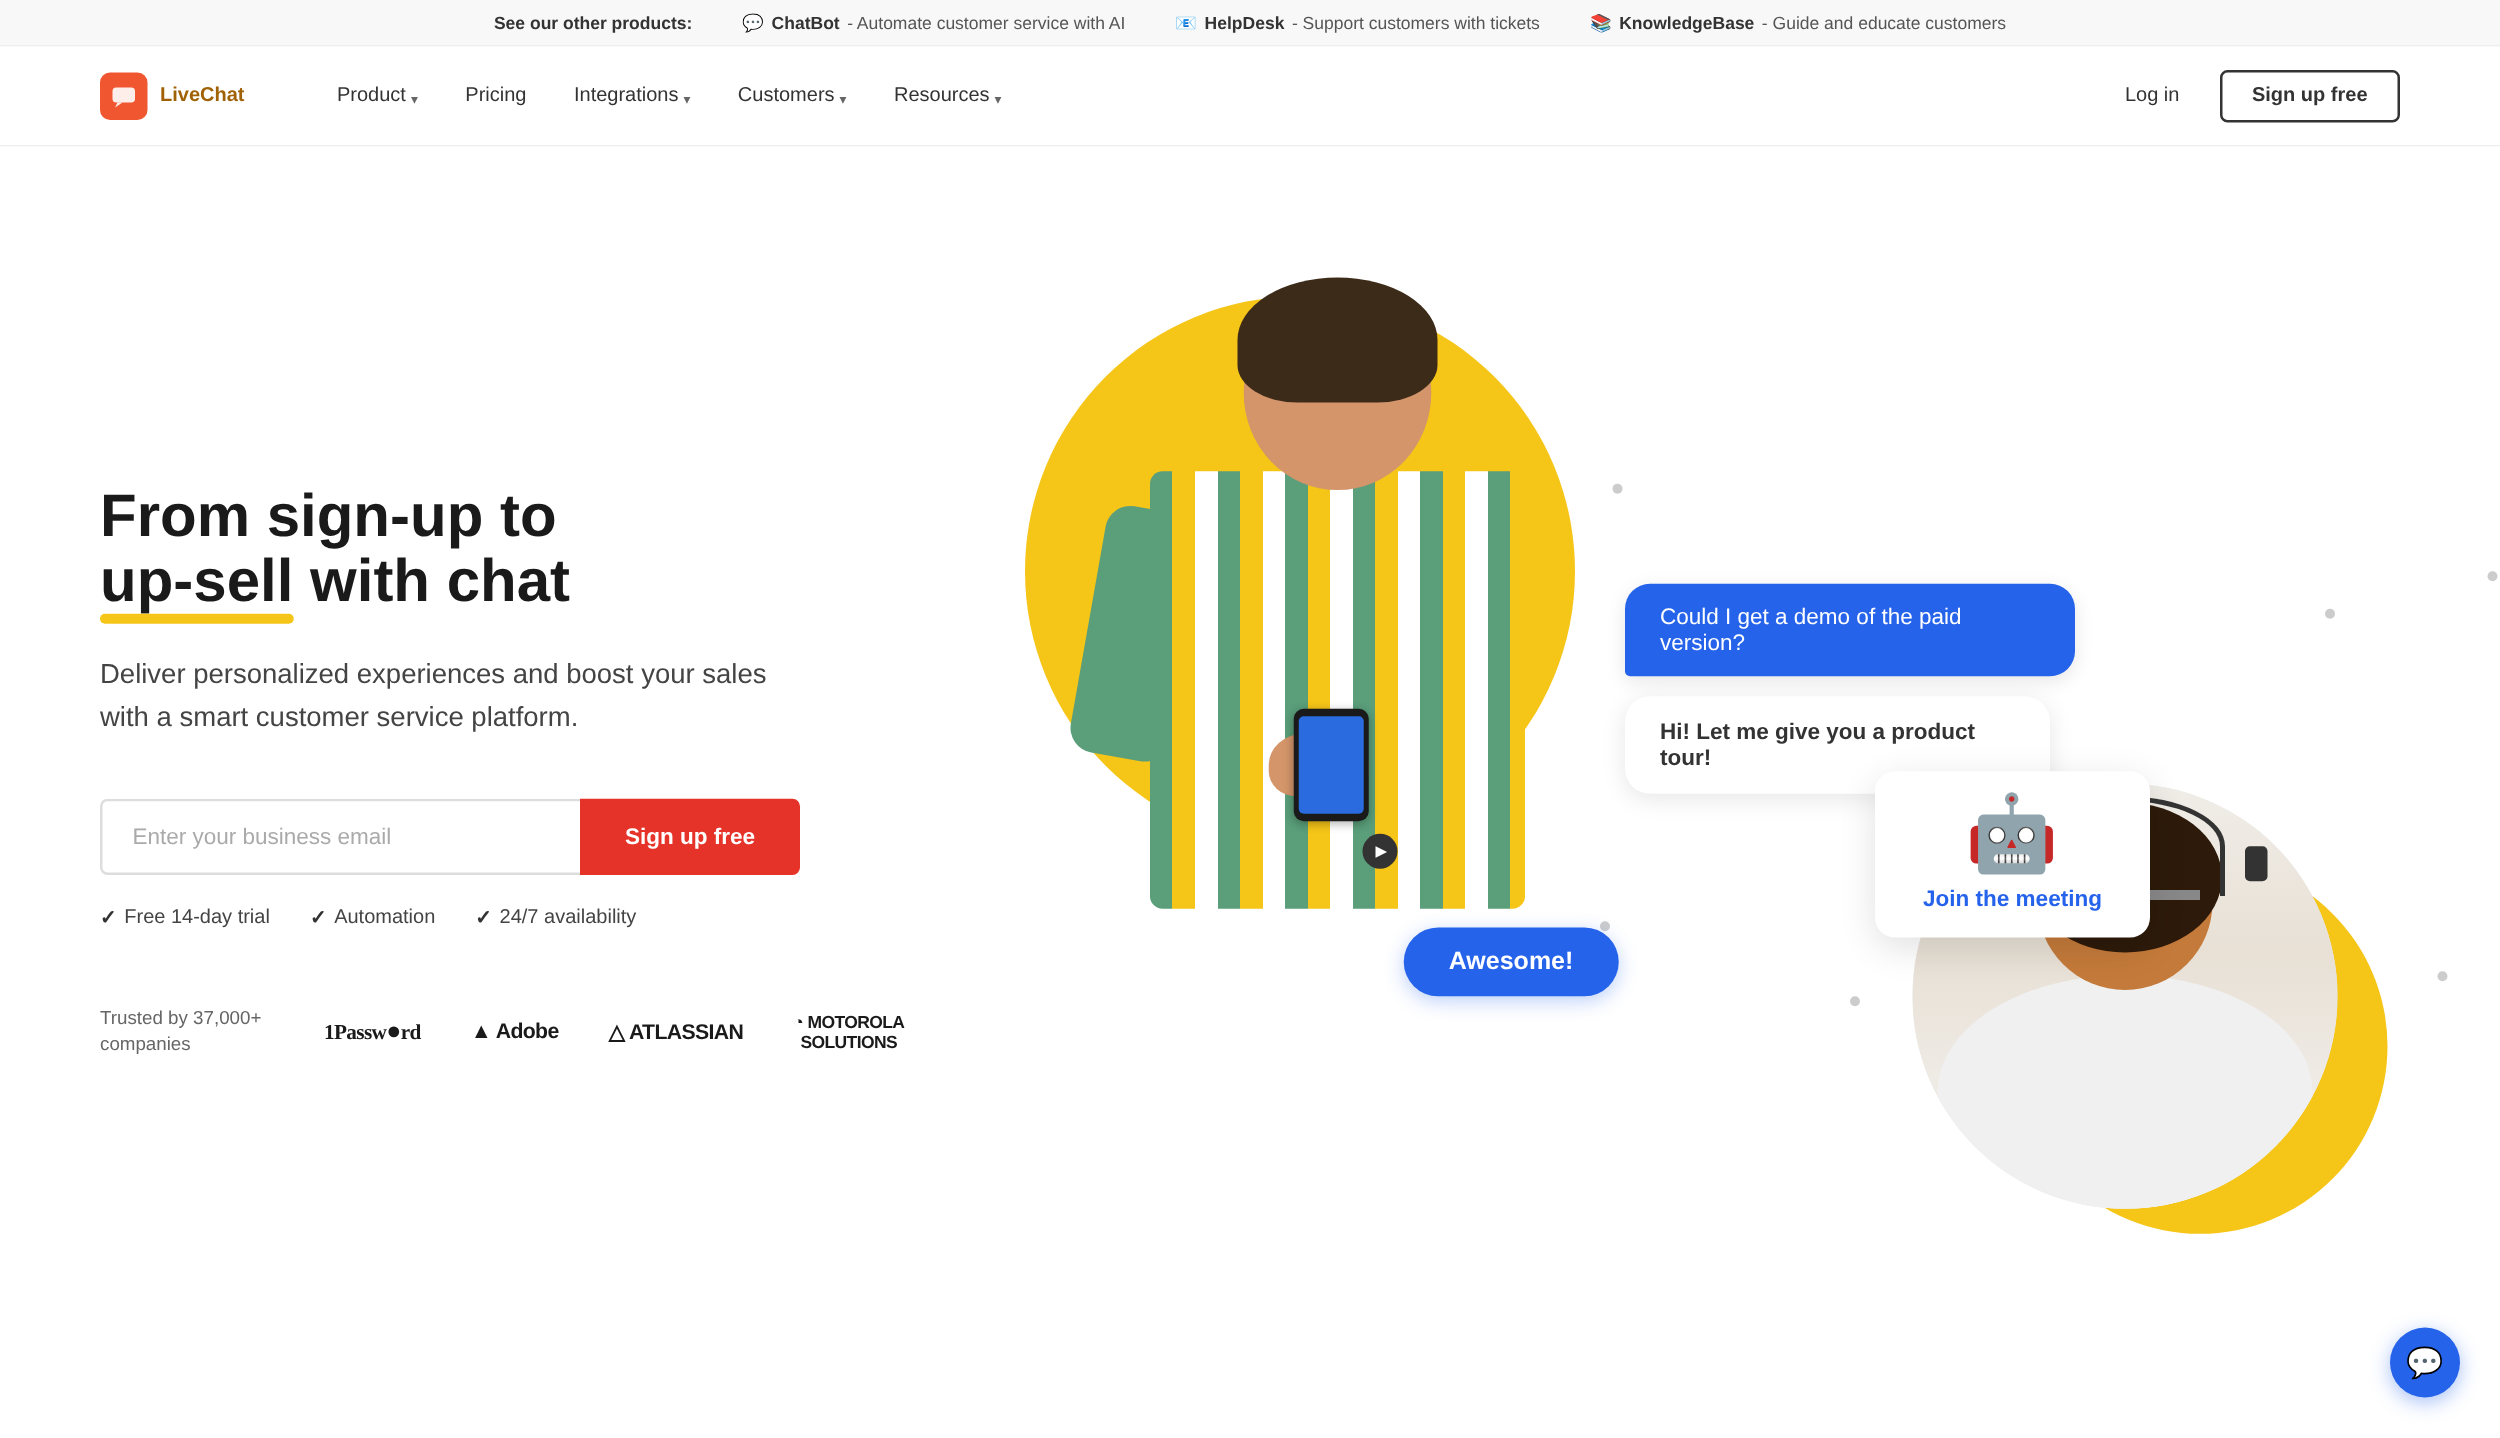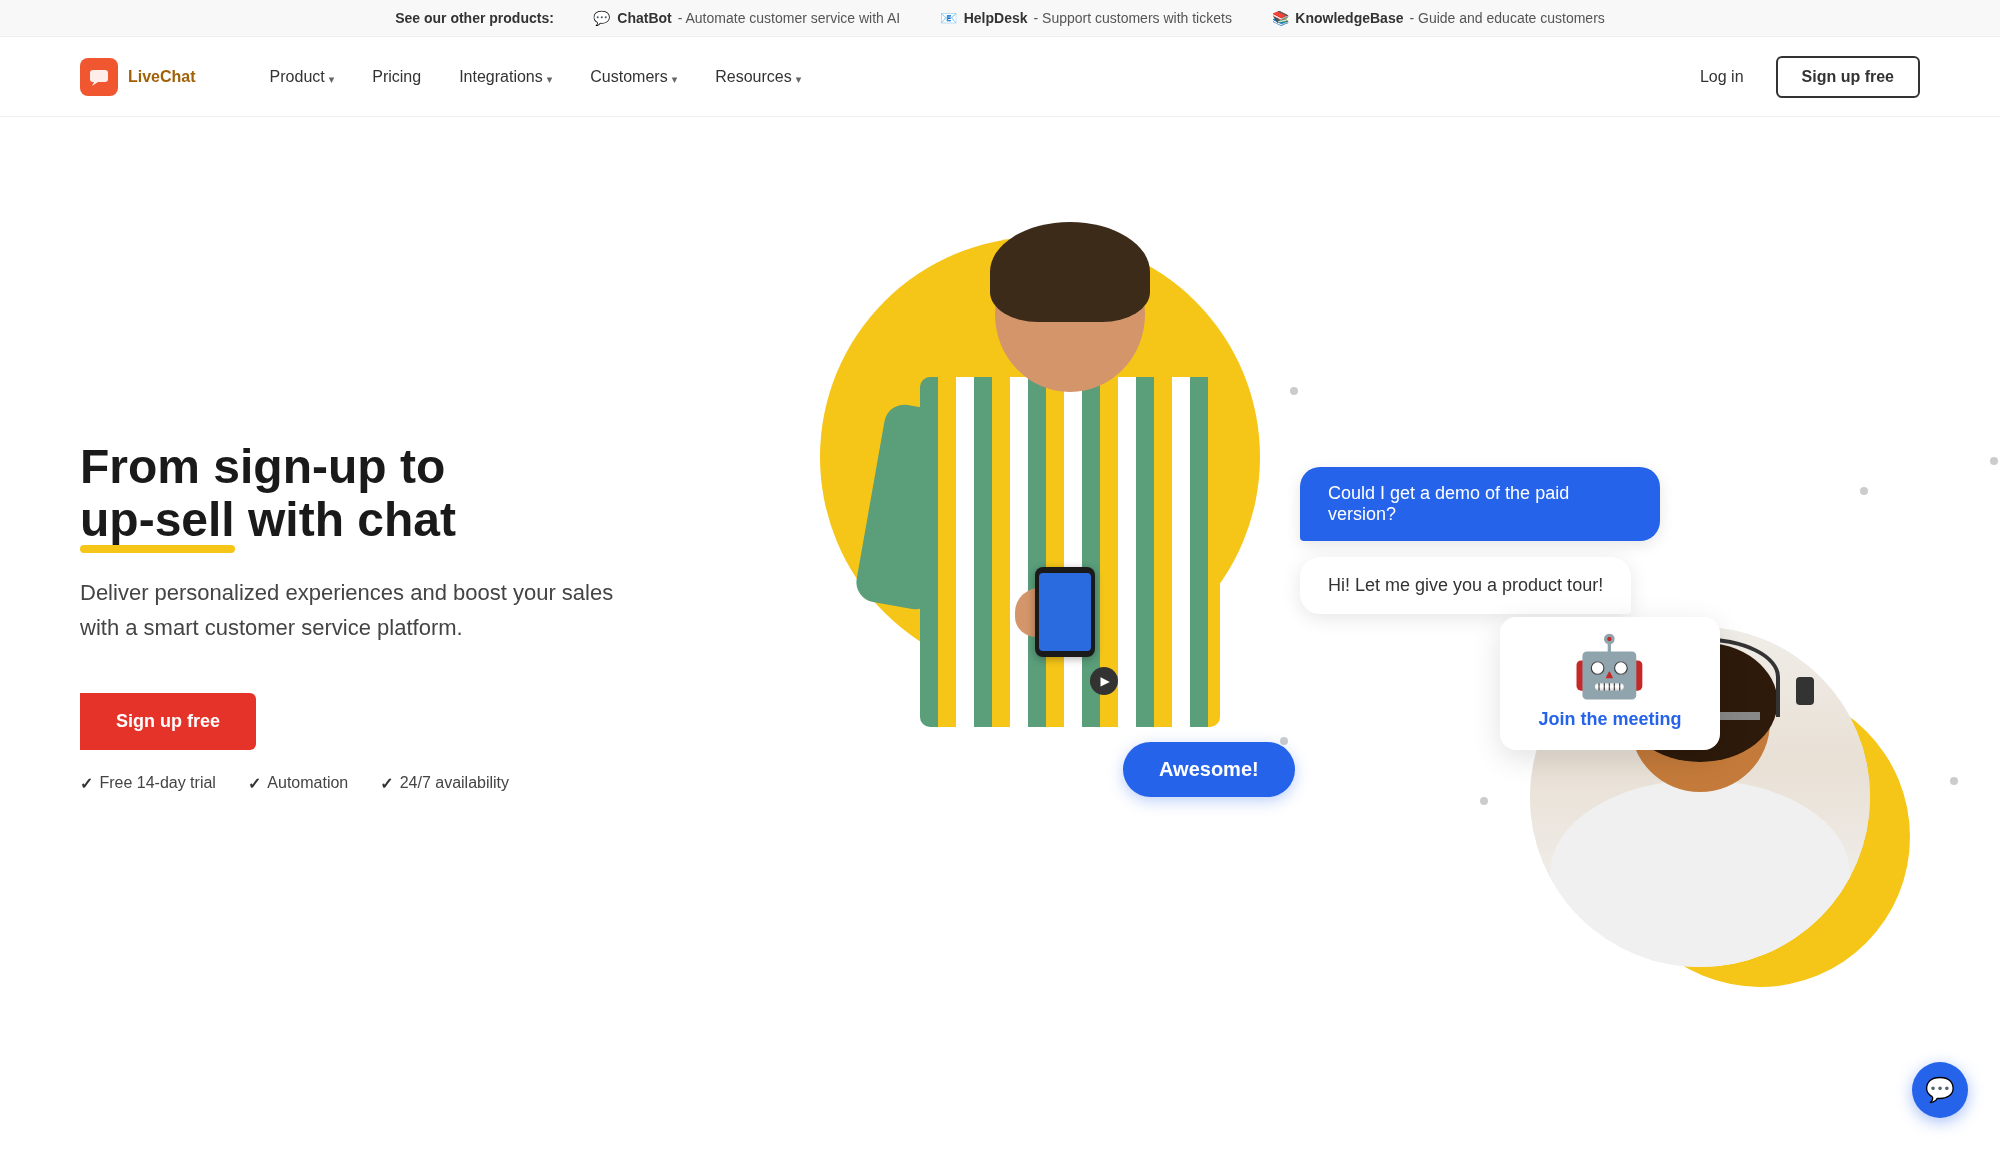--- a/index.html
+++ b/index.html
@@ -186,21 +186,21 @@
       font-weight: 500;
       box-shadow: 0 4px 15px rgba(0,0,0,0.1);
     }
     .chat-bubble-white {
       position: absolute;
       background: #fff;
       color: #333;
       border-radius: 20px 20px 4px 20px;
       padding: 18px 28px;
       font-size: 18px;
-      font-weight: 400;
+      font-weight: 700;
       box-shadow: 0 4px 20px rgba(0,0,0,0.1);
     }
     .bubble-awesome {
       position: absolute;
       background: #2563eb;
       color: #fff;
       border-radius: 28px;
       padding: 16px 36px;
       font-size: 20px;
       font-weight: 600;
@@ -333,38 +333,50 @@
 <section class="hero">
 
   <div class="hero-left">
     <h1 class="hero-title">
       <span>From sign-up to</span><br>
       <span class="hero-underline">up-sell</span>&nbsp;<span>with chat</span>
     </h1>
     <p class="hero-subtitle">Deliver personalized experiences and boost your sales with a smart customer service platform.</p>
 
     <div class="email-form">
+      <input type="email" class="email-input" placeholder="Enter your business email" style="">
       <button class="btn-signup-red">Sign up free</button>
     </div>
 
     <div class="hero-checks">
       <span class="check-item">
         <span class="check-mark">✓</span>
         <span>Free 14-day trial</span>
       </span>
       <span class="check-item">
         <span class="check-mark">✓</span>
         <span>Automation</span>
       </span>
       <span class="check-item">
         <span class="check-mark">✓</span>
         <span>24/7 availability</span>
       </span>
     </div>
 
+    <div class="hero-trusted">
+      <div class="trusted-text">
+        Trusted by 37,000+<br>companies
+      </div>
+      <div class="trusted-logos">
+        <span class="trusted-logo" style="font-family: serif;">1Passw<span style="font-size:20px">●</span>rd</span>
+        <span class="trusted-logo">▲ Adobe</span>
+        <span class="trusted-logo">△ ATLASSIAN</span>
+        <span class="trusted-logo" style="font-size:14px; text-align:center; display:inline-block; max-width: 90px;">◔ MOTOROLA<br>SOLUTIONS</span>
+      </div>
+    </div>
   </div>
 
   <div class="hero-right">
 
     <div class="yellow-circle"></div>
 
     <div style="position:absolute; top:30px; left:80px; z-index:3; width:500px; height:600px;">
 
       <div style="position:absolute; top:30px; left:155px; width:150px; height:155px; background:#d4956a; border-radius:50%; z-index:4;"></div>
 

